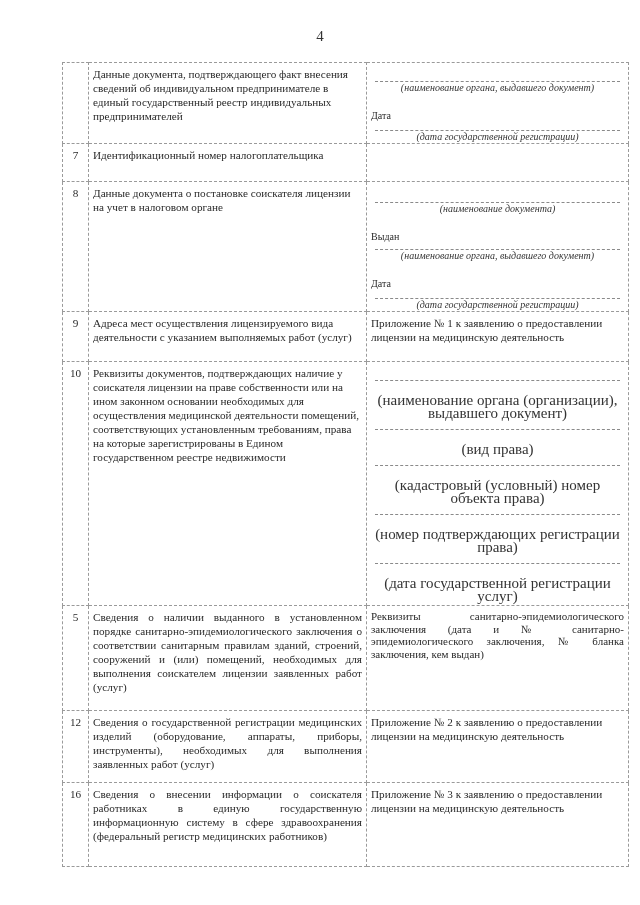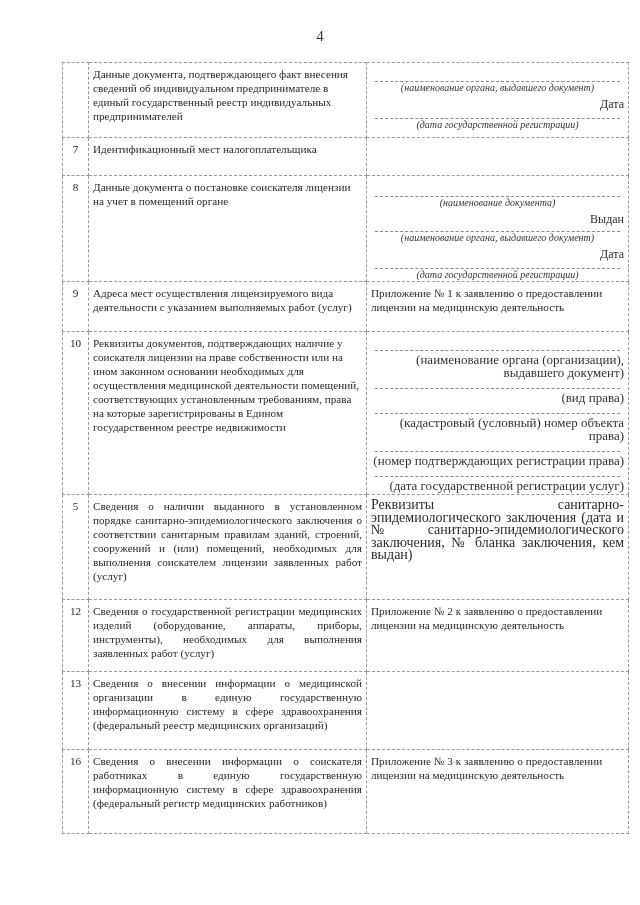--- a/index.html
+++ b/index.html
@@ -11,22 +11,22 @@
                table-layout:fixed; }
   table.form td { border:1px dashed #9a9a9a; vertical-align:top; padding:4px 4px 2px 4px;
                   font-size:11.2px; line-height:14px; }
   td.num { width:18px; text-align:center; padding-top:6px; }
   td.label { width:266px; }
   td.value { }
   .just { text-align:justify; text-align-last:left; }
   .line { border-top:1px dashed #8a8a8a; margin:12px 4px 1px 4px; }
   .line.first { margin-top:14px; }
   .cap { text-align:center; font-size:10px; line-height:9px; color:#333; font-style:italic; }
-  .cap.big { font-size:13px; line-height:13px; font-style:normal; margin-top:2px;text-align:right; }
-  .mid { text-align:right; font-size:12px; line-height:12px; margin-top:6px; }
+  .cap.big { font-size:15px; line-height:13px; font-style:normal; margin-top:13px; }
+  .mid { text-align:left; font-size:10px; line-height:12px; margin-top:18px; }
   .line.big { margin-top:9px; }
   .line.big.first { margin-top:14px; }
 </style>
 </head>
 <body>
 
 <div class="page-num">4</div>
 
 <table class="form">
   <colgroup>
@@ -43,27 +43,27 @@
       <div class="line first"></div>
       <div class="cap">(наименование органа, выдавшего документ)</div>
       <div class="mid">Дата</div>
       <div class="line" style="margin-top:8px"></div>
       <div class="cap">(дата государственной регистрации)</div>
     </td>
   </tr>
 
   <tr style="height:38px">
     <td class="num">7</td>
-    <td class="label">Идентификационный мест налогоплательщика</td>
+    <td class="label">Идентификационный номер налогоплательщика</td>
     <td class="value"></td>
   </tr>
 
   <tr style="height:102px">
     <td class="num">8</td>
-    <td class="label">Данные документа о постановке соискателя лицензии на учет в помещений органе</td>
+    <td class="label">Данные документа о постановке соискателя лицензии на учет в налоговом органе</td>
     <td class="value">
       <div class="line first" style="margin-top:16px"></div>
       <div class="cap">(наименование документа)</div>
       <div class="mid">Выдан</div>
       <div class="line" style="margin-top:6px"></div>
       <div class="cap">(наименование органа, выдавшего документ)</div>
       <div class="mid">Дата</div>
       <div class="line" style="margin-top:8px"></div>
       <div class="cap">(дата государственной регистрации)</div>
     </td>
@@ -88,34 +88,29 @@
       <div class="line big"></div>
       <div class="cap big">(номер подтверждающих регистрации права)</div>
       <div class="line big"></div>
       <div class="cap big">(дата государственной регистрации услуг)</div>
     </td>
   </tr>
 
   <tr style="height:105px">
     <td class="num">5</td>
     <td class="label just">Сведения о наличии выданного в установленном порядке санитарно-эпидемиологического заключения о соответствии санитарным правилам зданий, строений, сооружений и (или) помещений, необходимых для выполнения соискателем лицензии заявленных работ (услуг)</td>
-    <td class="value just" style="font-size:14px;line-height:12.5px">Реквизиты санитарно-эпидемиологического заключения (дата и № санитарно-эпидемиологического заключения, № бланка заключения, кем выдан)</td>
+    <td class="value just" style="font-size:11px;line-height:12.5px">Реквизиты санитарно-эпидемиологического заключения (дата и № санитарно-эпидемиологического заключения, № бланка заключения, кем выдан)</td>
   </tr>
 
   <tr style="height:72px">
     <td class="num">12</td>
     <td class="label just">Сведения о государственной регистрации медицинских изделий (оборудование, аппараты, приборы, инструменты), необходимых для выполнения заявленных работ (услуг)</td>
     <td class="value">Приложение № 2 к заявлению о предоставлении лицензии на медицинскую деятельность</td>
   </tr>
 
-  <tr style="height:78px">
-    <td class="num">13</td>
-    <td class="label just">Сведения о внесении информации о медицинской организации в единую государственную информационную систему в сфере здравоохранения (федеральный реестр медицинских организаций)</td>
-    <td class="value"></td>
-  </tr>
 
   <tr style="height:84px">
     <td class="num">16</td>
     <td class="label just">Сведения о внесении информации о соискателя работниках в единую государственную информационную систему в сфере здравоохранения (федеральный регистр медицинских работников)</td>
     <td class="value">Приложение № 3 к заявлению о предоставлении лицензии на медицинскую деятельность</td>
   </tr>
 </tbody>
   </table>
 
 </body></html>

